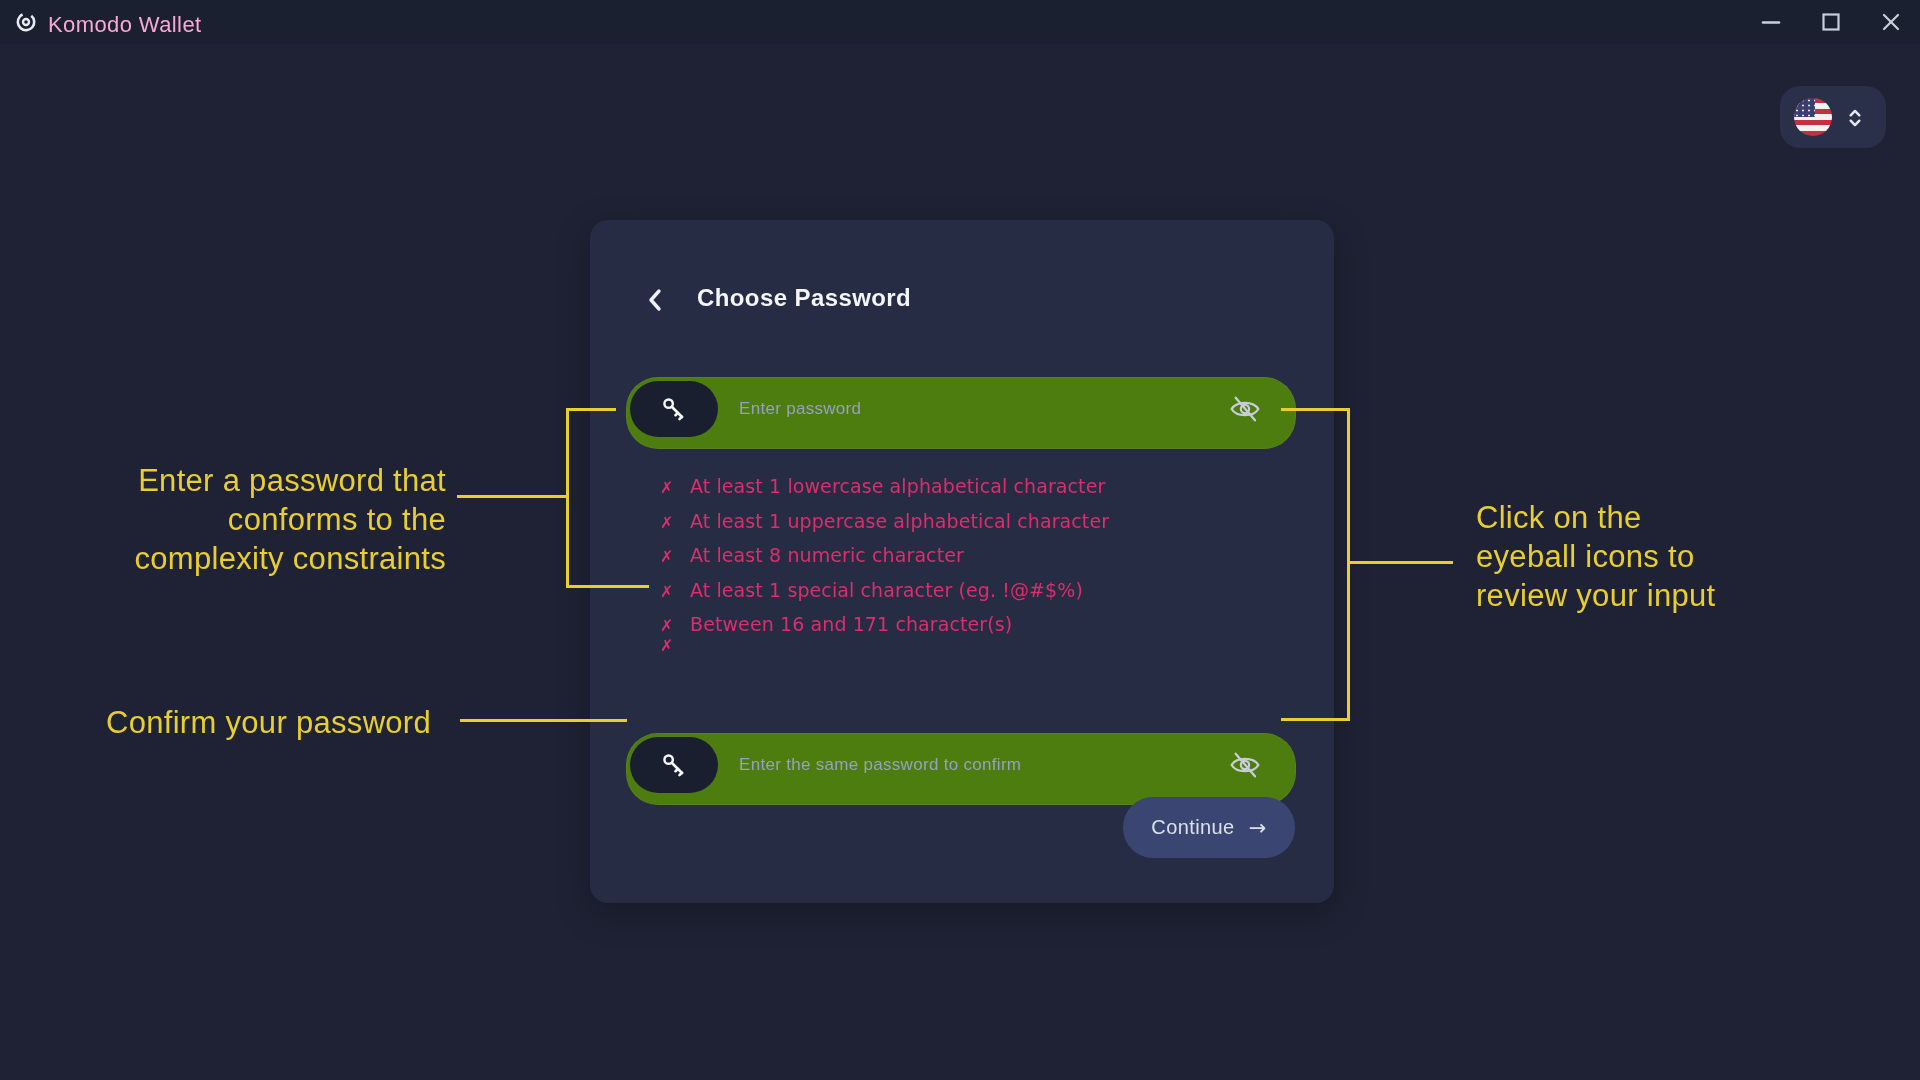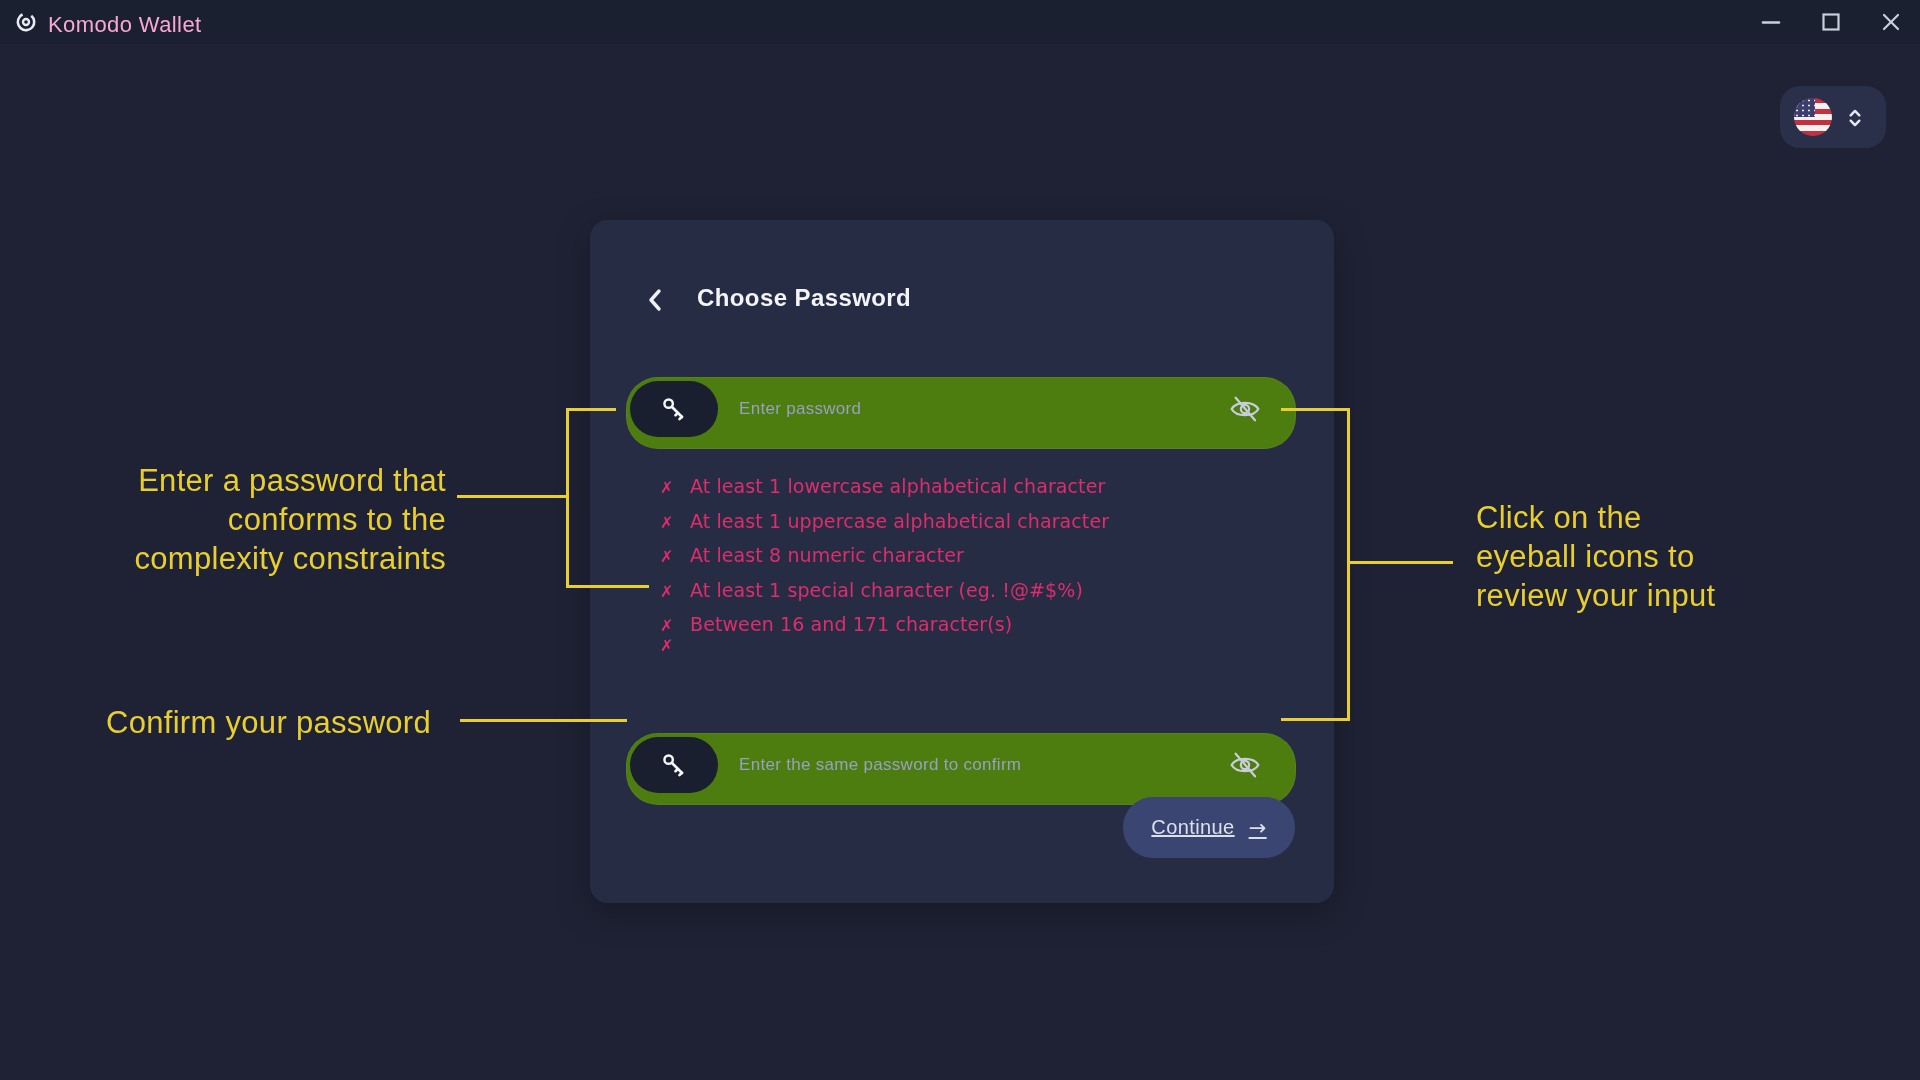--- a/index.html
+++ b/index.html
@@ -54,21 +54,21 @@
   .req-list { position:absolute; left:660px; top:463px; width:620px; }
   .req-row { display:flex; align-items:baseline; height:34.6px; }
   .req-mark { width:30px; font-family:"DejaVu Sans", sans-serif; font-size:16px; font-weight:700;
               color:#de2d6d; }
   .req-text { font-family:"DejaVu Sans", sans-serif; font-size:19px; color:#de2d6d; letter-spacing:.1px;margin-top:12px; }
 
   .continue-btn { position:absolute; left:1123px; top:797px; width:172px; height:61px;
                   background:#3a4671; border:none; border-radius:30px; cursor:pointer;
                   display:flex; align-items:center; justify-content:center; gap:14px;
                   color:#dbe0ec; font-size:20px; letter-spacing:.4px;
-                  font-family:"Liberation Sans", sans-serif;text-decoration:underline; }
+                  font-family:"Liberation Sans", sans-serif; }
   .continue-arrow { font-family:"DejaVu Sans", sans-serif; font-size:21px; color:#dbe0ec; }
 
   
   .yline { position:absolute; background:#e8ce2e; }
   .note { position:absolute; color:#e8ce2e; font-size:31px; line-height:39px; letter-spacing:.3px;
           font-weight:400; }
   .note span { display:block; }
   .note-left-top { left:60px; top:429px; width:386px; text-align:right;margin-top:32px; }
   .note-left-bottom { left:70px; top:703px;margin-left:36px; }
   .note-right { left:1476px; top:498px; width:320px; text-align:left; }

